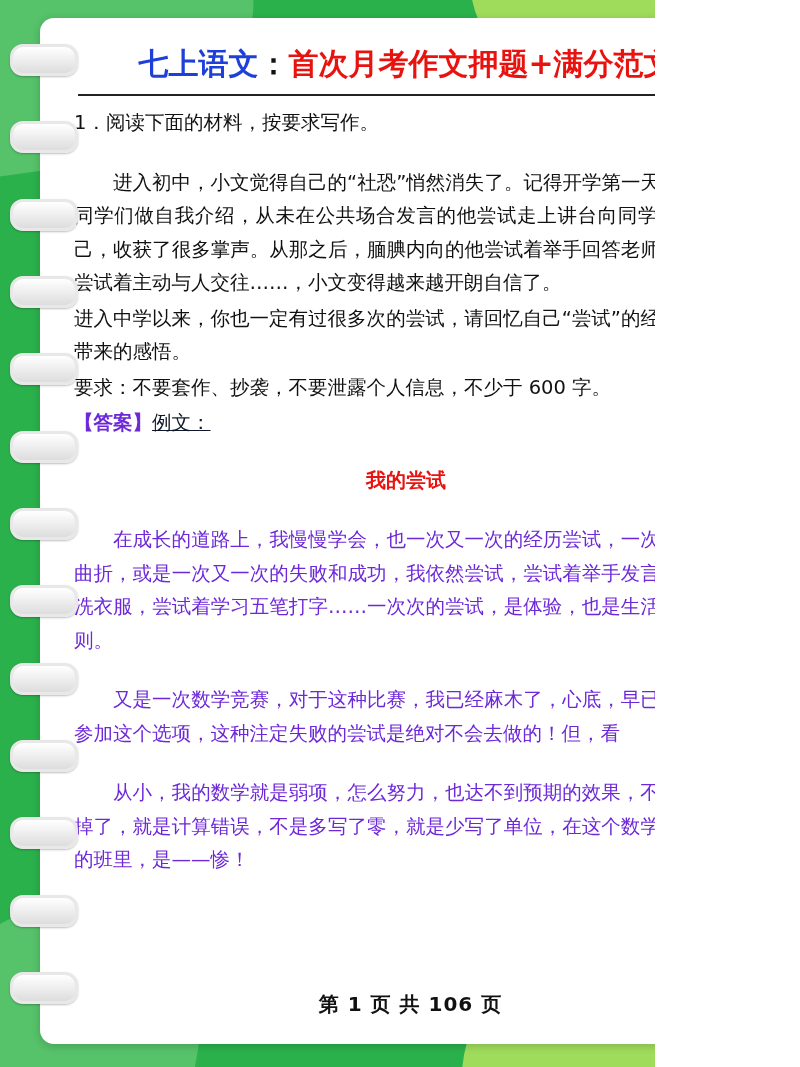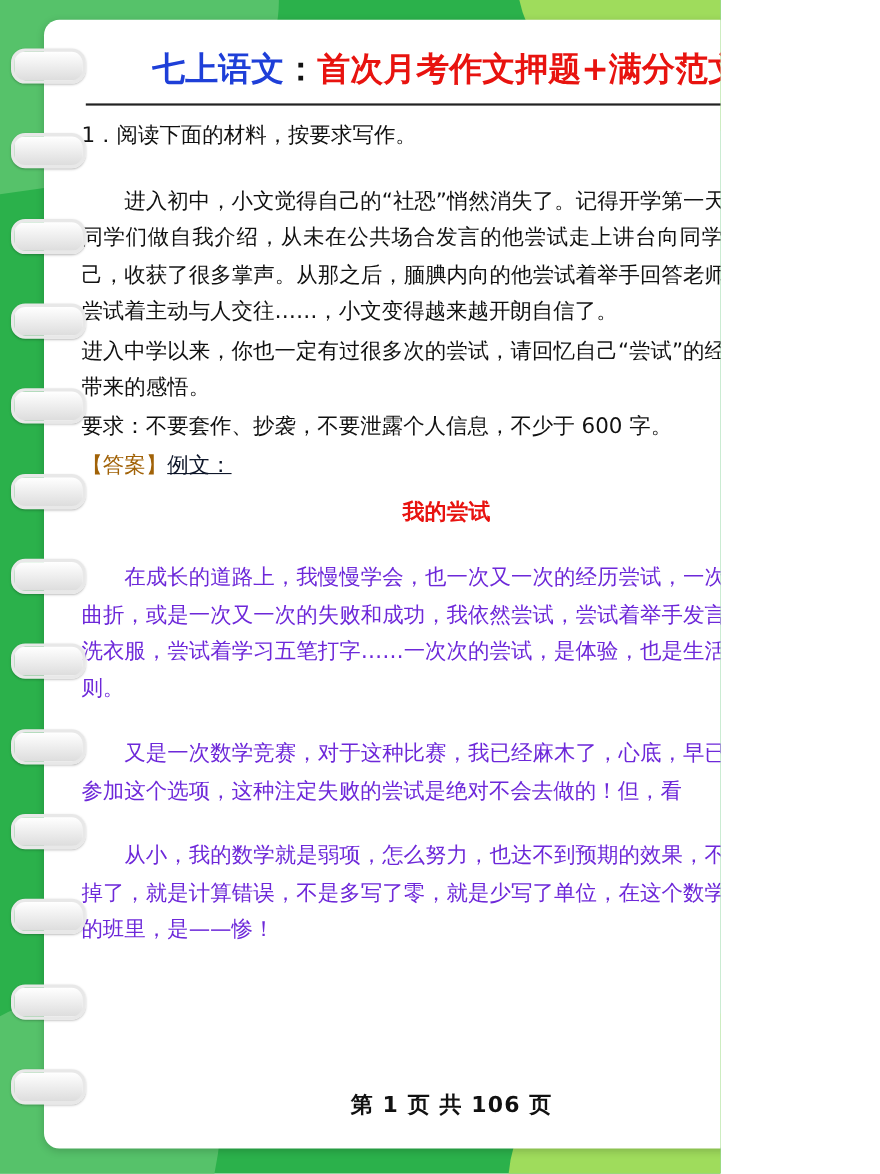--- a/index.html
+++ b/index.html
@@ -122,27 +122,27 @@
     font-family: "DejaVu Sans", sans-serif;
     font-size: 19.5px;
     line-height: 1.72;
     color: #111111;
   }
   .p {
     margin: 0 0 2px 0;
     text-align: justify;
   }
   .indent { text-indent: 2em; margin-top: 26px; }
-  .answer-label { color: #a16207; font-weight: normal; }
+  .answer-label { color: #6d28d9; font-weight: bold; }
   .answer-rest { color: #0f172a; text-decoration: underline; }
   .essay-title {
     color: #e8130f;
     font-weight: bold;
     text-align: center;
-    margin: 8px 0 2px 0;
+    margin: 23px 0 2px 0;
     font-size: 20px;
   }
   .red {
     color: #6d28d9;
   }
   .footer {
     position: absolute;
     left: 17px;
     right: 0;
     bottom: 26px;

